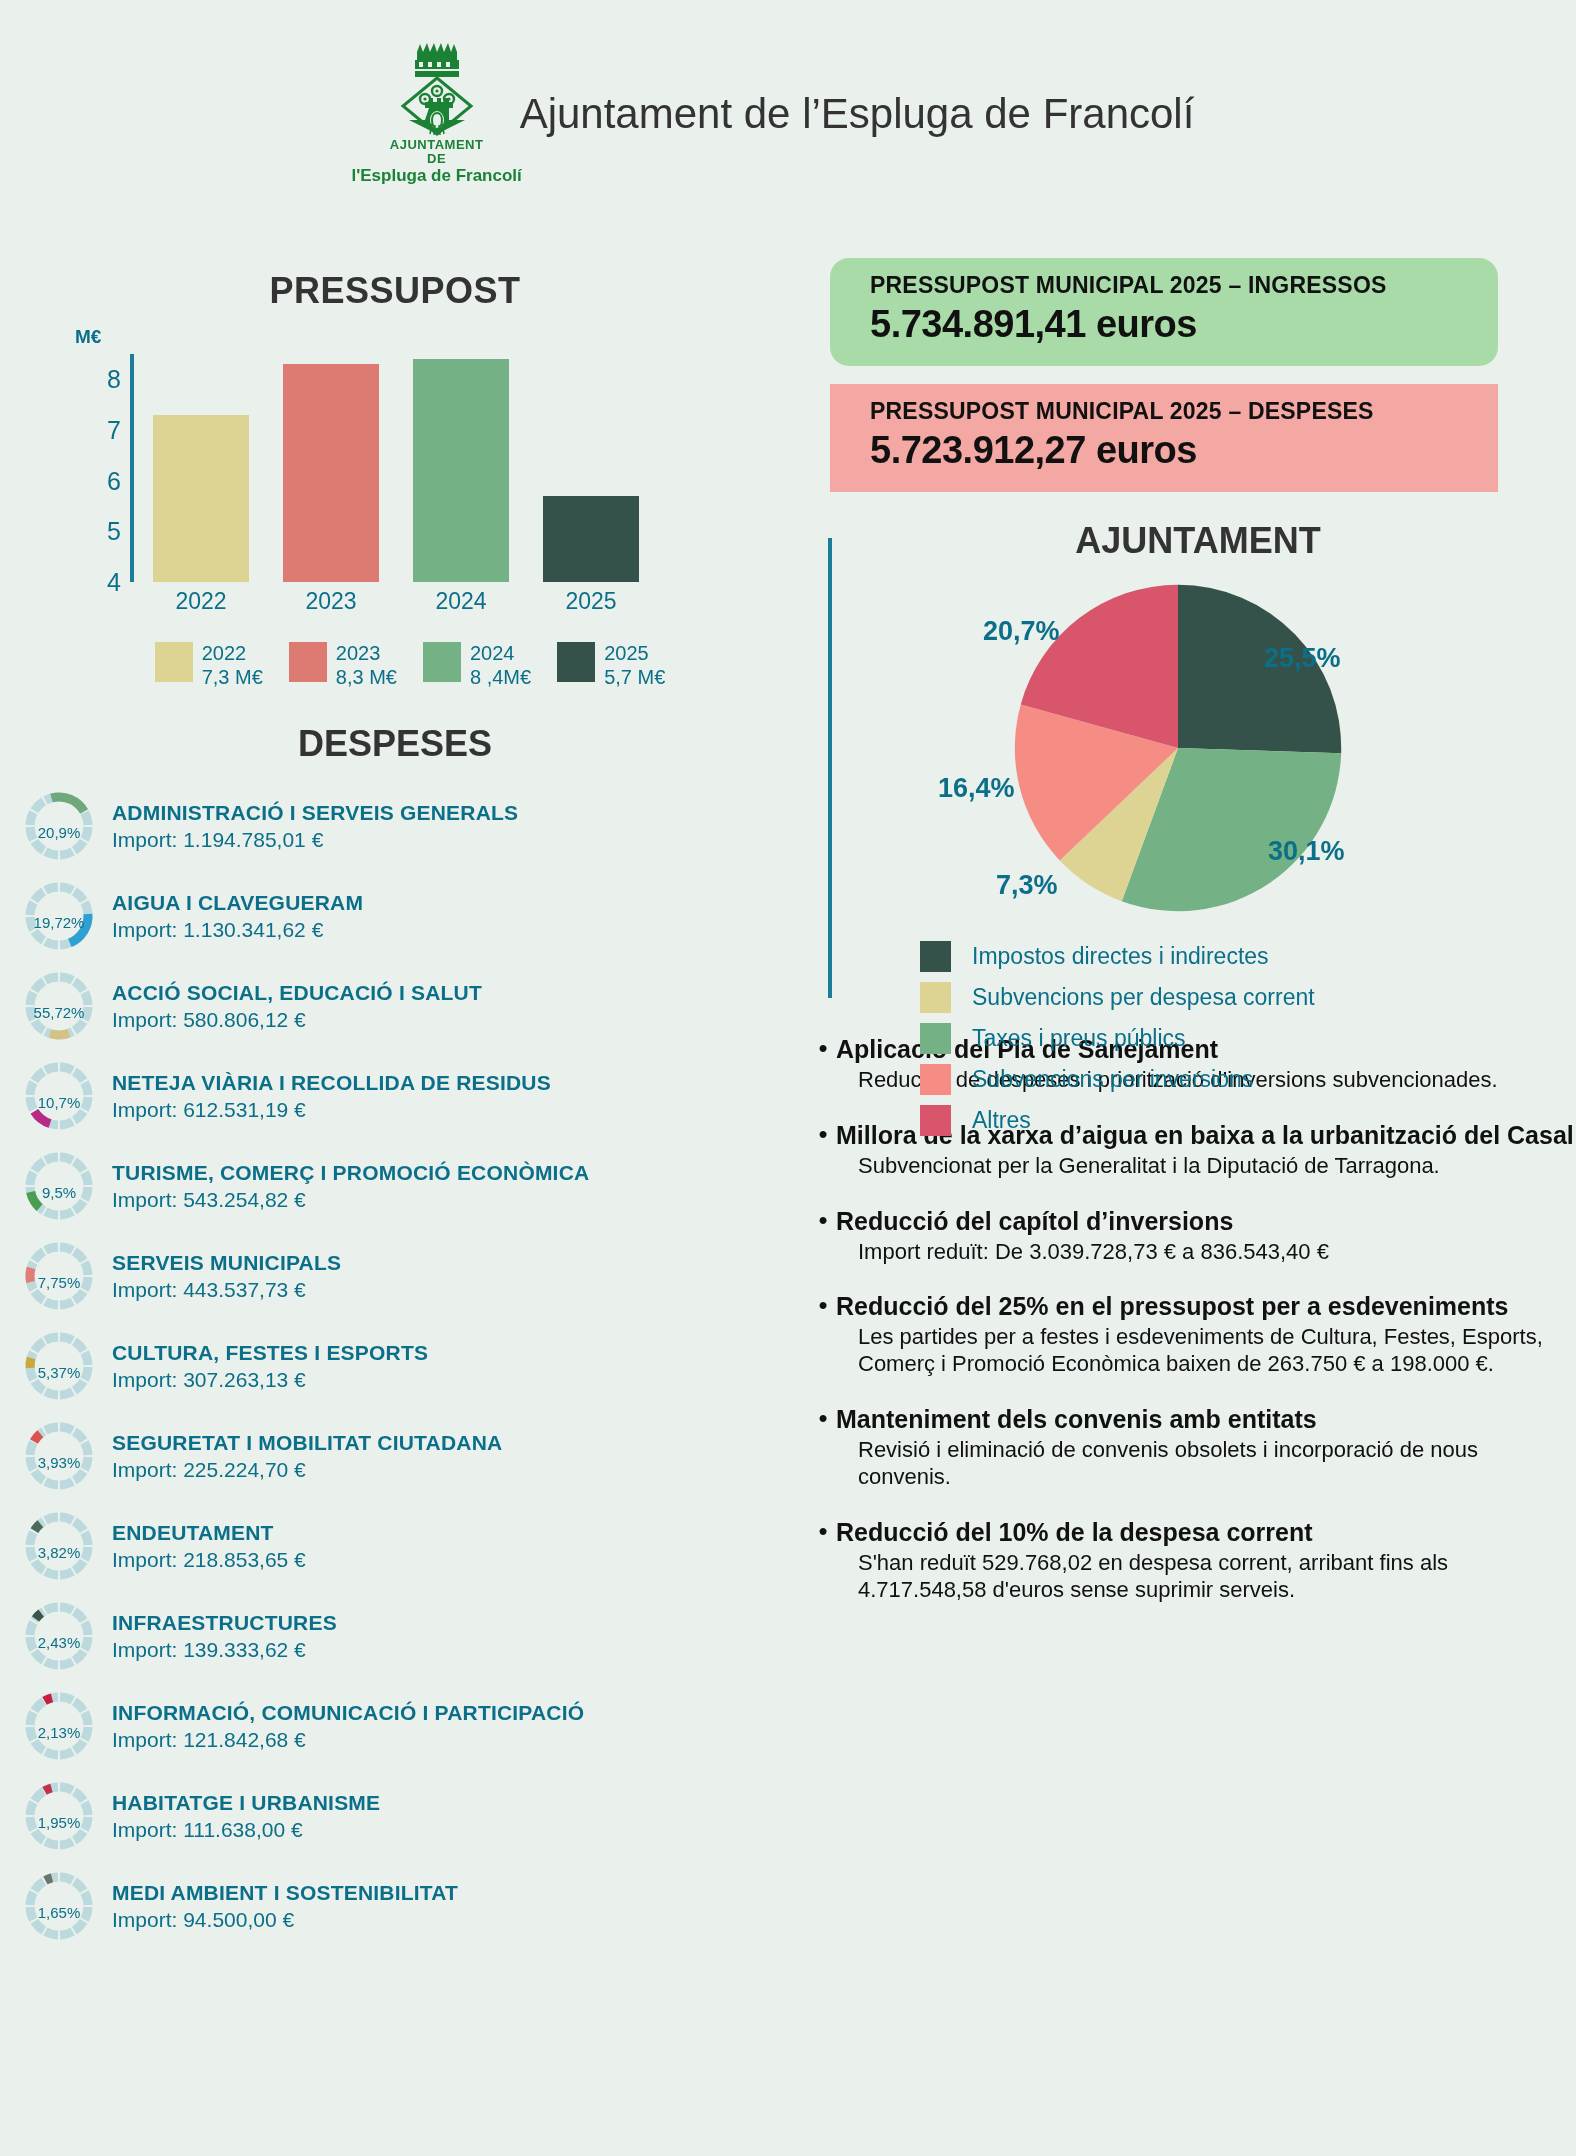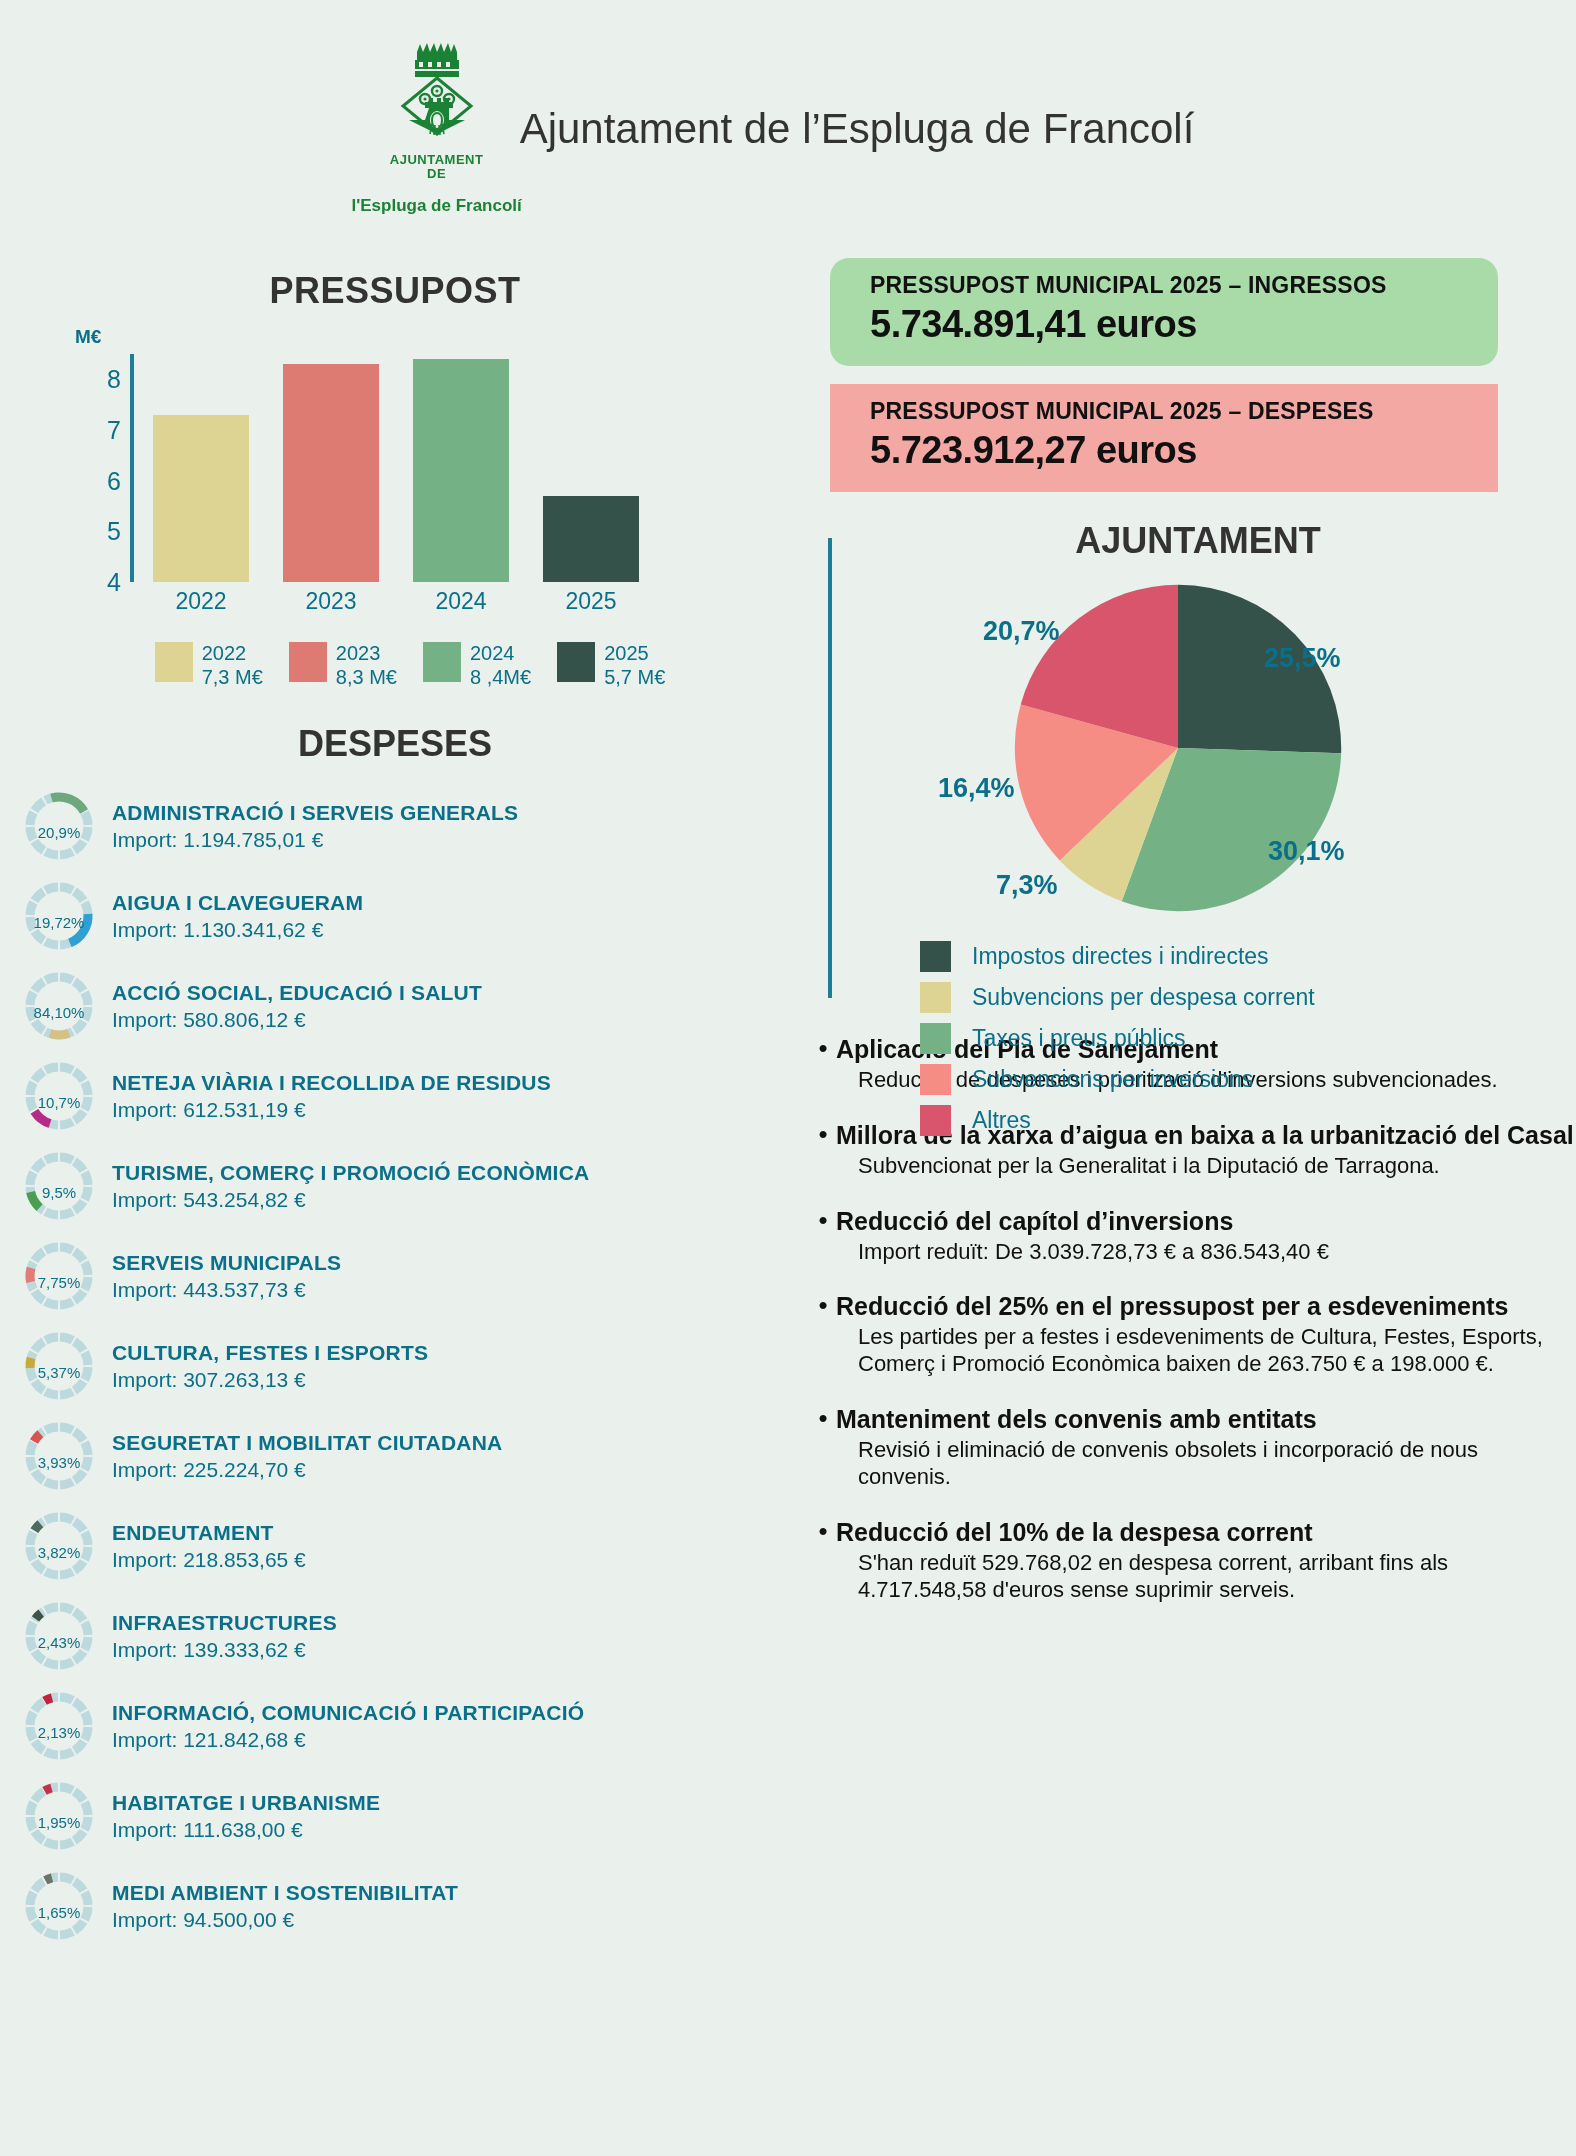--- a/index.html
+++ b/index.html
@@ -8,21 +8,21 @@
     background:#eaf0ec;
     font-family:"Liberation Sans", sans-serif;
     color:#0b6f89;
     overflow:hidden;
     position:relative;
   }
   .page{position:relative;width:1576px;height:2156px;}
 
   
   .header{position:absolute;left:0;top:40px;width:1576px;display:flex;justify-content:center;align-items:center;gap:28px;}
-  .crest{width:110px;display:flex;flex-direction:column;align-items:center;gap:15px;}
+  .crest{width:110px;display:flex;flex-direction:column;align-items:center;}
   .crest svg{display:block;}
   .crest-txt1{font-size:13px;font-weight:bold;color:#1b8235;letter-spacing:.5px;line-height:1.1;text-align:center;}
   .crest-txt2{font-size:17px;font-weight:bold;color:#1b8235;line-height:1.1;text-align:center;white-space:nowrap;}
   .htitles{display:flex;flex-direction:column;align-items:flex-start;}
   .h-main{font-size:58px;font-weight:bold;color:#333333;letter-spacing:-1px;line-height:1;}
   .h-sub{font-size:42px;color:#333333;line-height:1.15;margin-top:4px;}
 
   
   .left{position:absolute;left:0;top:270px;width:790px;}
   .sec-title{text-align:center;font-size:36px;font-weight:bold;color:#333333;letter-spacing:.5px;}
@@ -229,21 +229,21 @@
               <path d="M61.59339478853636 52.36765866276294 A29 29 0 0 1 52.36765866276294 61.59339478853636" stroke="#bcd9dd" stroke-width="9" fill="none" stroke-linecap="butt"></path>
               <path d="M50.61467532079084 62.60548019290888 A29 29 0 0 1 38.012085404372534 65.98233398355377" stroke="#bcd9dd" stroke-width="9" fill="none" stroke-linecap="butt"></path>
               <path d="M35.98791459562748 65.98233398355377 A29 29 0 0 1 23.385324679209177 62.605480192908885" stroke="#bcd9dd" stroke-width="9" fill="none" stroke-linecap="butt"></path>
               <path d="M21.63234133723706 61.59339478853636 A29 29 0 0 1 12.406605211463646 52.36765866276294" stroke="#bcd9dd" stroke-width="9" fill="none" stroke-linecap="butt"></path>
               <path d="M11.394519807091125 50.61467532079084 A29 29 0 0 1 8.017666016446224 38.01208540437252" stroke="#bcd9dd" stroke-width="9" fill="none" stroke-linecap="butt"></path>
               <path d="M8.017666016446224 35.98791459562747 A29 29 0 0 1 11.394519807091122 23.385324679209162" stroke="#bcd9dd" stroke-width="9" fill="none" stroke-linecap="butt"></path>
               <path d="M12.406605211463646 21.63234133723706 A29 29 0 0 1 21.632341337237055 12.406605211463646" stroke="#bcd9dd" stroke-width="9" fill="none" stroke-linecap="butt"></path>
               <path d="M23.38532467920917 11.394519807091118 A29 29 0 0 1 35.98791459562745 8.017666016446228" stroke="#bcd9dd" stroke-width="9" fill="none" stroke-linecap="butt"></path>
               <path d="M46.918584156444396 64.25108600279134 A29 29 0 0 1 28.038507163126525 64.58063897255946" stroke="#d6c184" stroke-width="9" fill="none"></path>
             </svg>
-            <div class="dpct">84,10%</div>
+            <div class="dpct">55,72%</div>
           </div>
           <div class="dtxt">
             <div class="dname">ACCIÓ SOCIAL, EDUCACIÓ I SALUT</div>
             <div class="damount">Import: 580.806,12 €</div>
           </div>
         </div>
         <div class="drow">
           <div class="donut">
             <svg width="74" height="74" viewBox="0 0 74 74">
               <path d="M38.012085404372534 8.017666016446224 A29 29 0 0 1 50.61467532079084 11.394519807091122" stroke="#bcd9dd" stroke-width="9" fill="none" stroke-linecap="butt"></path>

